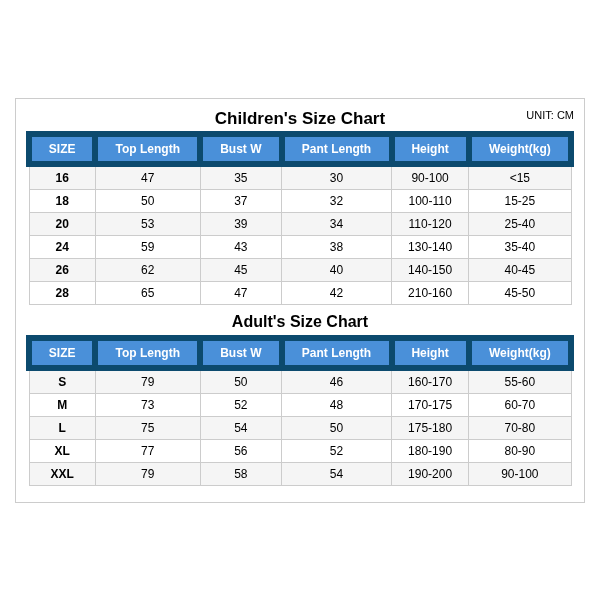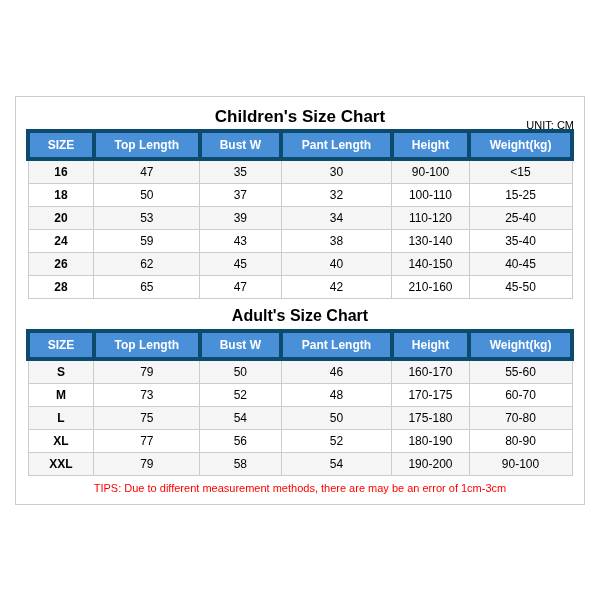--- a/index.html
+++ b/index.html
@@ -24,33 +24,32 @@
       font-weight: bold;
       margin-bottom: 2px;
       position: relative;
     }
     .unit-label {
       position: absolute;
       right: 0;
       top: 0;
       font-size: 11px;
       font-weight: normal;
-      margin-top: 12px;
     }
     table {
       width: 100%;
       border-collapse: collapse;
       margin-bottom: 6px;
     }
     table th {
       background-color: #4a90d9;
       color: #fff;
       padding: 5px 16px;
       text-align: center;
-      border: 4px solid #0c4a6e;
+      border: 6px solid #0c4a6e;
       font-size: 12px;
     }
     table td {
       padding: 4px 4px;
       text-align: center;
       border: 1px solid #ccc;
       font-size: 12px;
     }
     table tr:nth-child(odd) td {
       background-color: #f5f5f5;
@@ -199,14 +198,13 @@
           <td class="size-col">XXL</td>
           <td>79</td>
           <td>58</td>
           <td>54</td>
           <td>190-200</td>
           <td>90-100</td>
         </tr>
       </tbody>
   </table>
 
-  <div class="tips">TIPS: Due to different measurement methods, there are may be an error of 1cm-3cm</div>
 </div>
 
 </body></html>

